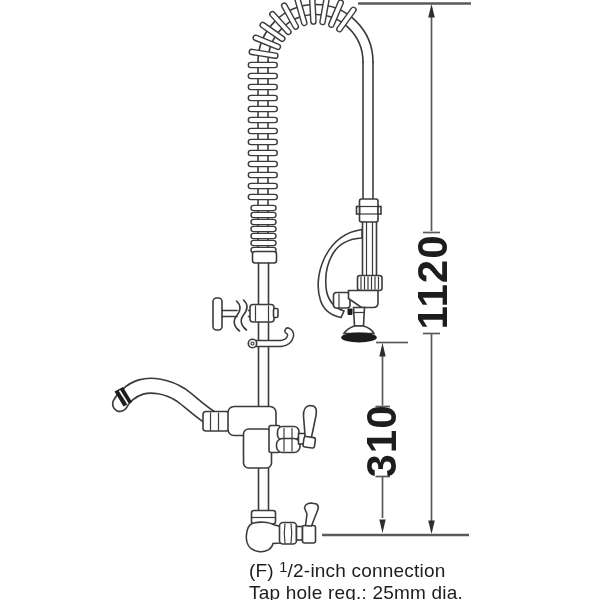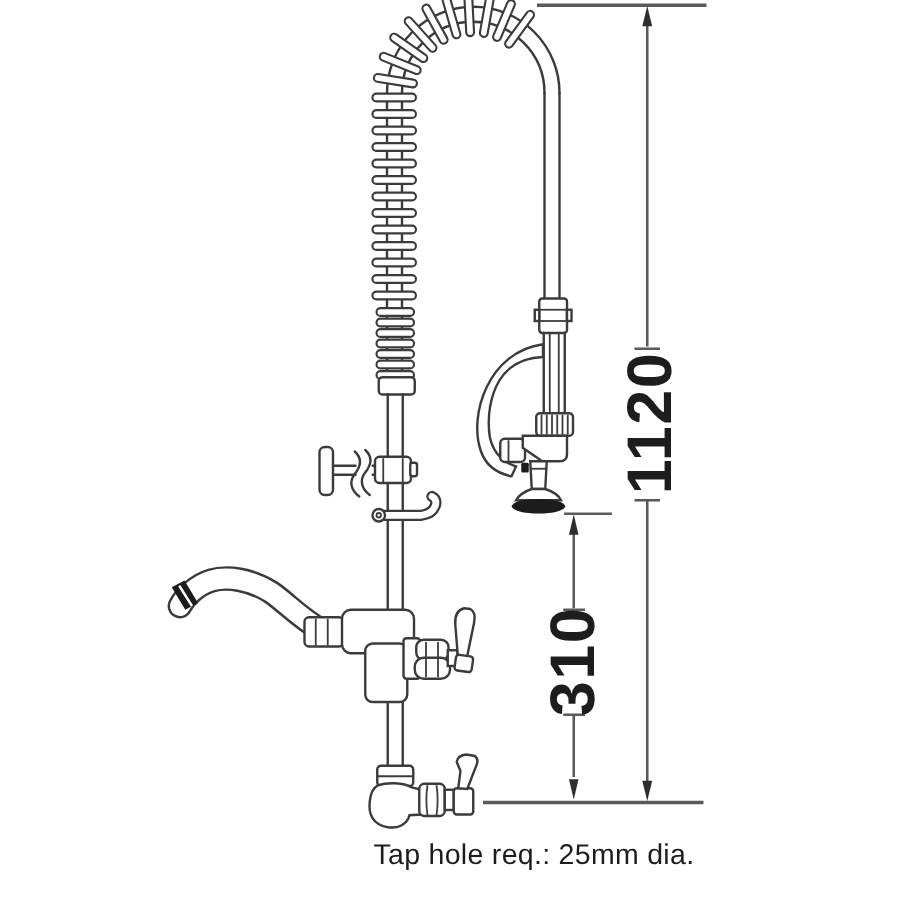--- a/index.html
+++ b/index.html
@@ -186,15 +186,16 @@
       <line class="dim" x1="375.5" y1="476.5" x2="390" y2="476.5"></line>
       <polygon class="arrow" points="382.5,343 379.3,356.5 385.7,356.5"></polygon>
       <polygon class="arrow" points="382.5,533 379.3,519.5 385.7,519.5"></polygon>
       <text class="dimtext" x="396" y="441" text-anchor="middle" transform="rotate(-90 396 441)">310</text>
     </g>
 
     <line class="dim2" x1="322" y1="535" x2="469" y2="535"></line>
   </svg>
 
   <div class="cap">
+    <div><span>(F) </span><span class="sup">1</span><span>/2-inch connection</span></div>
     <div>Tap hole req.: 25mm dia.</div>
   </div>
 </div>
 
 </body></html>

